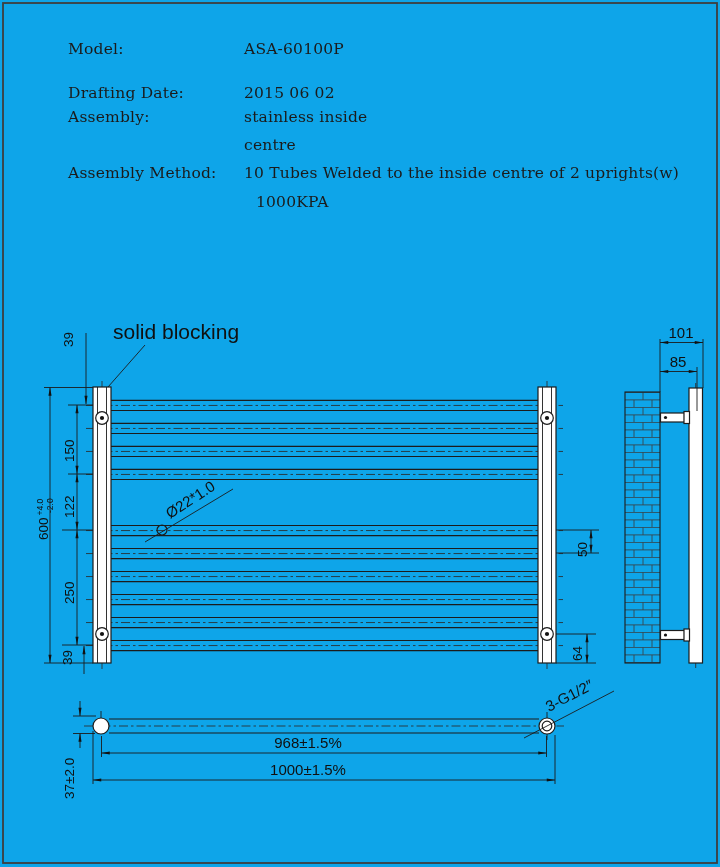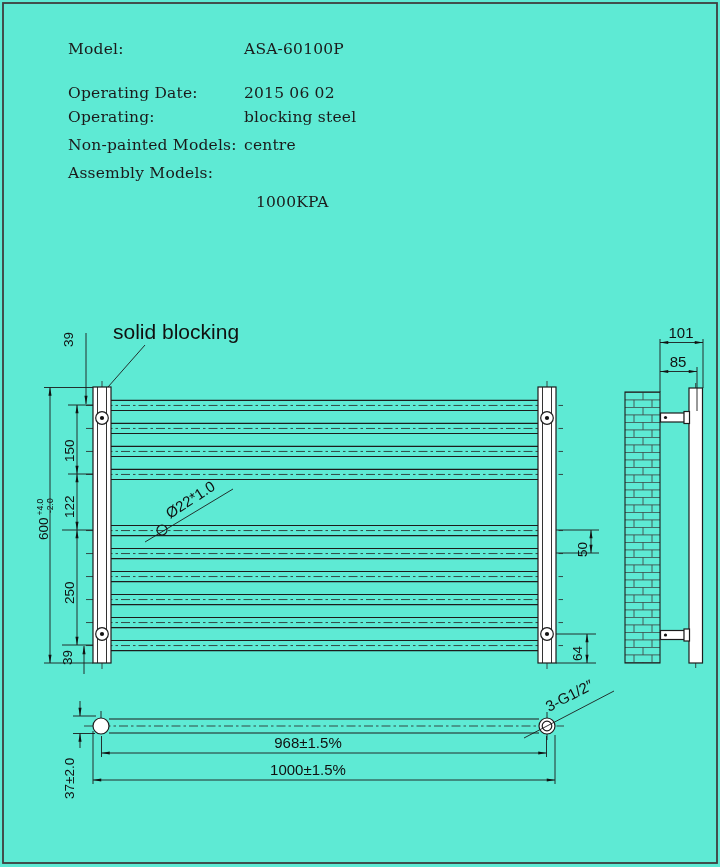--- a/index.html
+++ b/index.html
@@ -1,17 +1,17 @@
 <!DOCTYPE html>
 <html><head>
 <meta charset="utf-8">
 <style>
   html,body{margin:0;padding:0;background:#e8e8e8;}
   .page{
-    position:relative;width:720px;height:867px;background:#5eead4;
+    position:relative;width:720px;height:867px;background:#0ea5e9;
     font-family:"Liberation Sans",sans-serif;overflow:hidden;
   }
   
   .spec{position:absolute;left:0;top:0;width:720px;height:230px;}
   .spec .row{position:absolute;left:68px;width:640px;height:18px;
     font-family:"DejaVu Serif","Liberation Serif",serif;
     font-size:15.5px;color:#1b1b1b;letter-spacing:.2px;white-space:nowrap;}
   .spec .val{position:absolute;left:176px;top:0;}
   
   .ol{stroke:#1c1c1c;stroke-width:1.2px;fill:none;}
@@ -26,24 +26,24 @@
   svg text.mid{font-size:15px;}
   svg tspan.tol{font-size:8.5px;}
 </style>
 </head>
 <body>
 
 <div class="page">
 
   <div class="spec">
     <div class="row" style="top:40px"><span>Model:</span><span class="val">ASA-60100P</span></div>
-    <div class="row" style="top:84px"><span>Operating Date:</span><span class="val">2015 06 02</span></div>
-    <div class="row" style="top:108px"><span>Operating:</span><span class="val">blocking steel</span></div>
-    <div class="row" style="top:136px"><span>Non-painted Models:</span><span class="val">centre</span></div>
-    <div class="row" style="top:164px"><span>Assembly Models:</span></div>
+    <div class="row" style="top:84px"><span>Drafting Date:</span><span class="val">2015 06 02</span></div>
+    <div class="row" style="top:108px"><span>Assembly:</span><span class="val">stainless inside</span></div>
+    <div class="row" style="top:136px"><span class="val">centre</span></div>
+    <div class="row" style="top:164px"><span>Assembly Method:</span><span class="val">10 Tubes Welded to the inside centre of 2 uprights(w)</span></div>
     <div class="row" style="top:193px"><span class="val" style="left:188px">1000KPA</span></div>
   </div>
 
   <svg width="720" height="867" viewBox="0 0 720 867" style="position:absolute;left:0;top:0">
     <defs>
       <marker id="arr" viewBox="0 0 12 6" refX="11.5" refY="3" markerWidth="10" markerHeight="5" orient="auto-start-reverse">
         <path d="M0.5,0.9 L11.5,3 L0.5,5.1 z" fill="#111"></path>
       </marker>
       <pattern id="brick" x="625" y="392" width="36" height="15" patternUnits="userSpaceOnUse">
         <path d="M0,0.4 H36 M0,7.9 H36 M18,0.4 V7.9 M9,7.9 V15 M27,7.9 V15" stroke="#3a3a3a" stroke-width="0.8" fill="none"></path>

